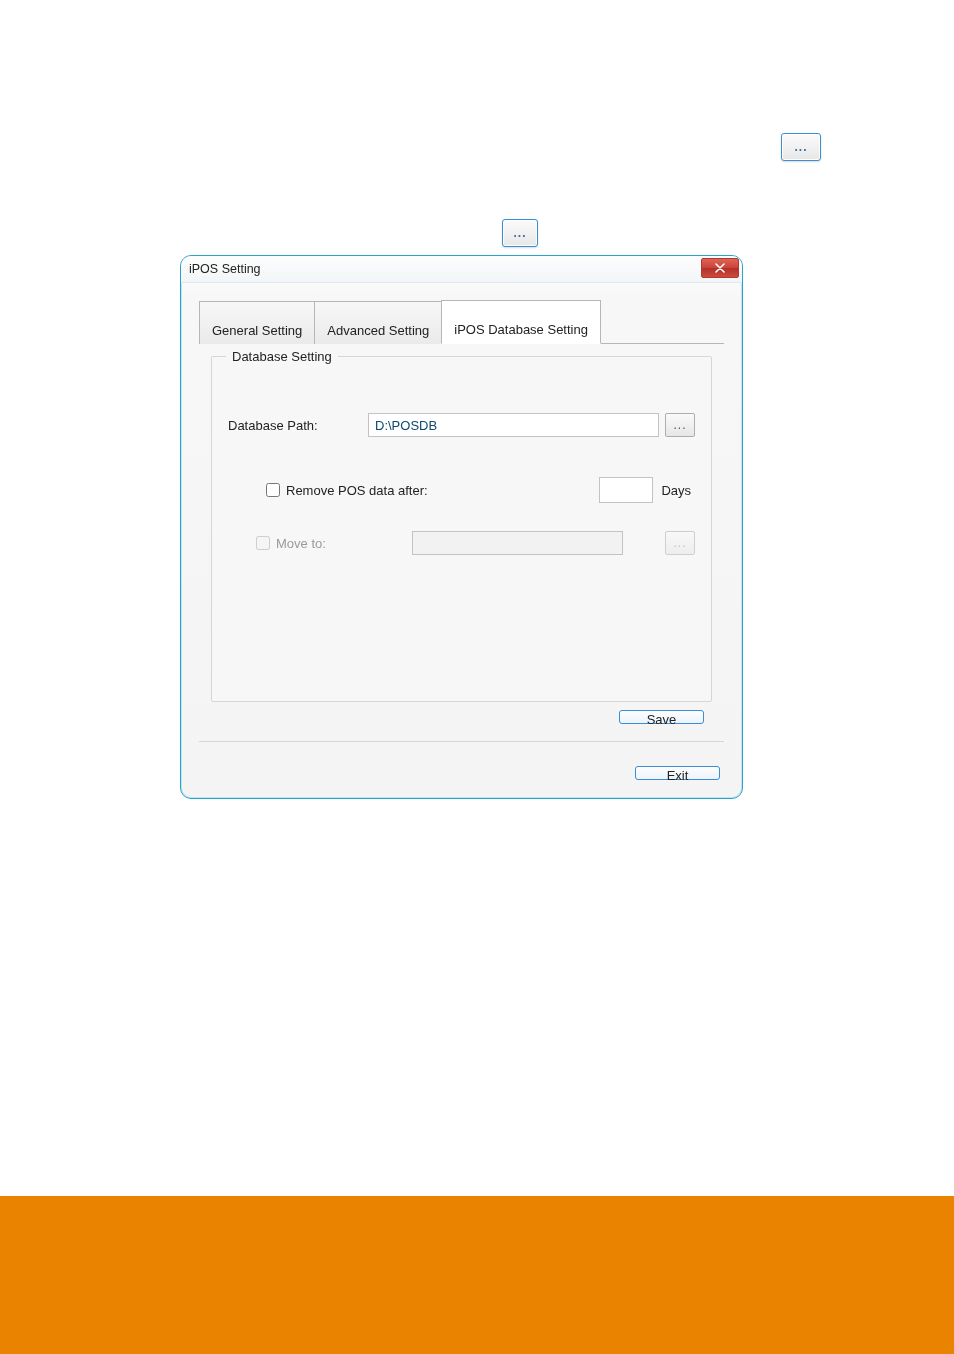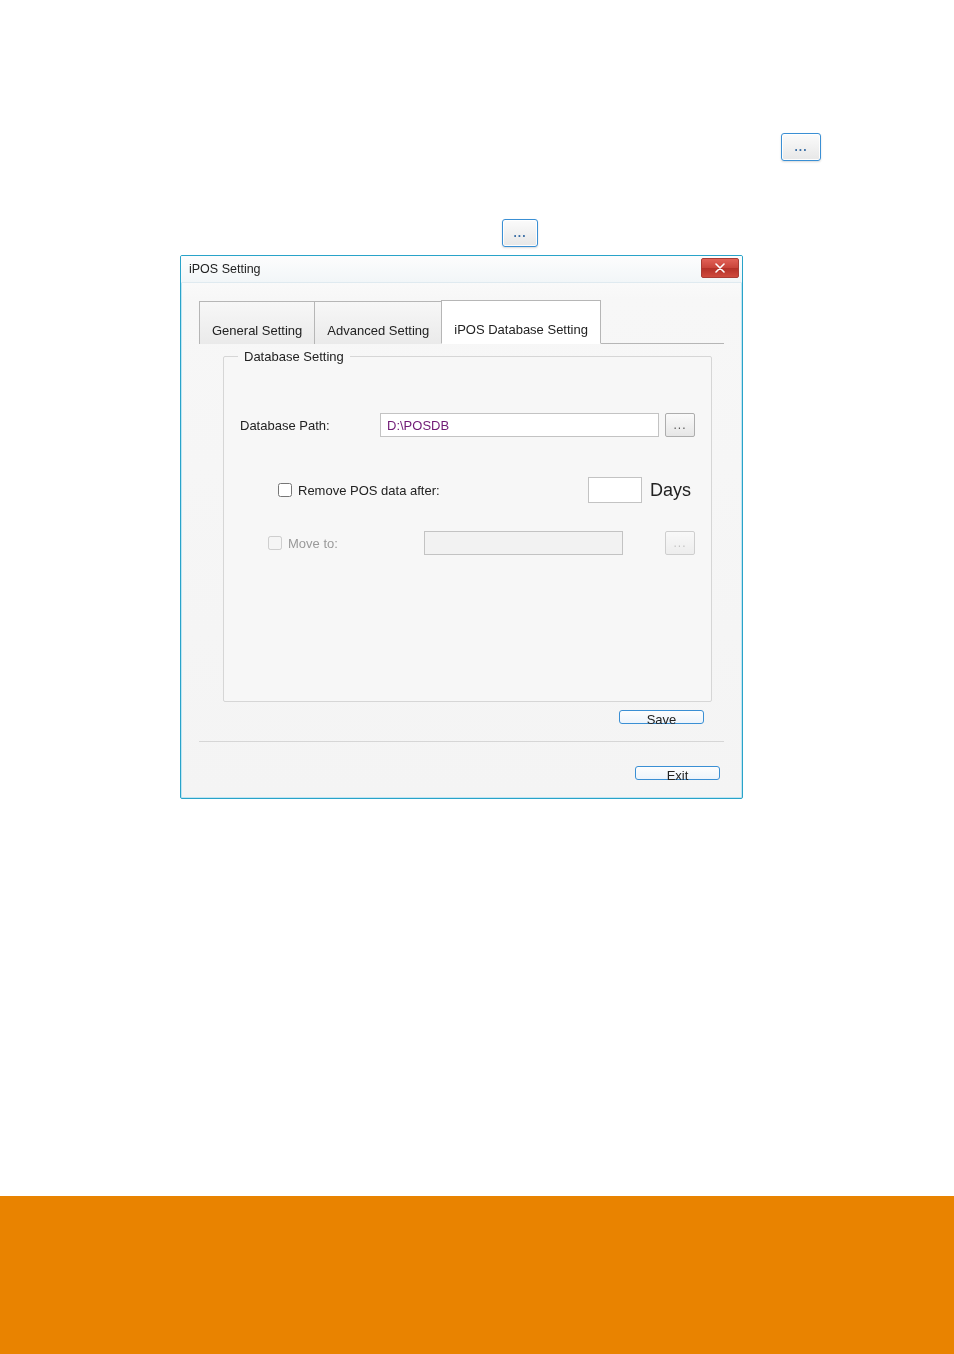--- a/index.html
+++ b/index.html
@@ -34,21 +34,21 @@
   .browse-mini.mid   { width:34px; height:26px; }
 
   
   .win {
     position: absolute;
     left: 180px;
     top: 255px;
     width: 561px;
     height: 542px;
     border: 1px solid #29a3c9;
-    border-radius: 2px;
+    border-radius: 11px;
     box-shadow: 0 0 0 1px #bfe5f2 inset;
     background: linear-gradient(#fefefe, #f7f7f7 8%, #f4f4f4);
     overflow: hidden;
   }
   .titlebar {
     height: 26px;
     display: flex;
     align-items: center;
     padding: 0 4px 0 8px;
     background: linear-gradient(#fdfdfd, #f2f6f8);
@@ -95,21 +95,21 @@
     cursor: pointer;
   }
   .tab.active {
     background: #ffffff;
     border-bottom: 1px solid #ffffff;
     text-align: center;
   }
 
   
   .group {
-    margin: 12px 30px 0 42px;
+    margin: 12px 30px 0 30px;
     border: 1px solid #d6d6d6;
     border-radius: 2px;
     padding: 10px 16px 14px 16px;
     position: relative;
     height: 320px;
     background: #f7f7f7;
   }
   .group .legend {
     position: absolute;
     top: -1px;
@@ -142,37 +142,37 @@
   }
 
   .textbox {
     flex: 1;
     height: 24px;
     box-sizing: border-box;
     border: 1px solid #c3c3c3;
     background: #ffffff;
     padding: 0 6px;
     font-size: 13px;
-    color: #701a75;
+    color: #0c4a6e;
   }
   .textbox.disabled {
     background: #f2f2f2;
     color: #999;
   }
   .daysbox {
     width: 54px;
     height: 26px;
     box-sizing: border-box;
     border: 1px solid #c3c3c3;
     background: #ffffff;
     margin-left: auto;
     margin-right: 8px;
   }
   .days-label {
-    font-size: 18px;
+    font-size: 13px;
     color: #222;
     padding-right: 4px;
   }
 
   .grey-btn {
     width: 28px;
     height: 22px;
     border: 1px solid #adadad;
     border-radius: 2px;
     background: linear-gradient(#fafafa,#e6e6e6);

